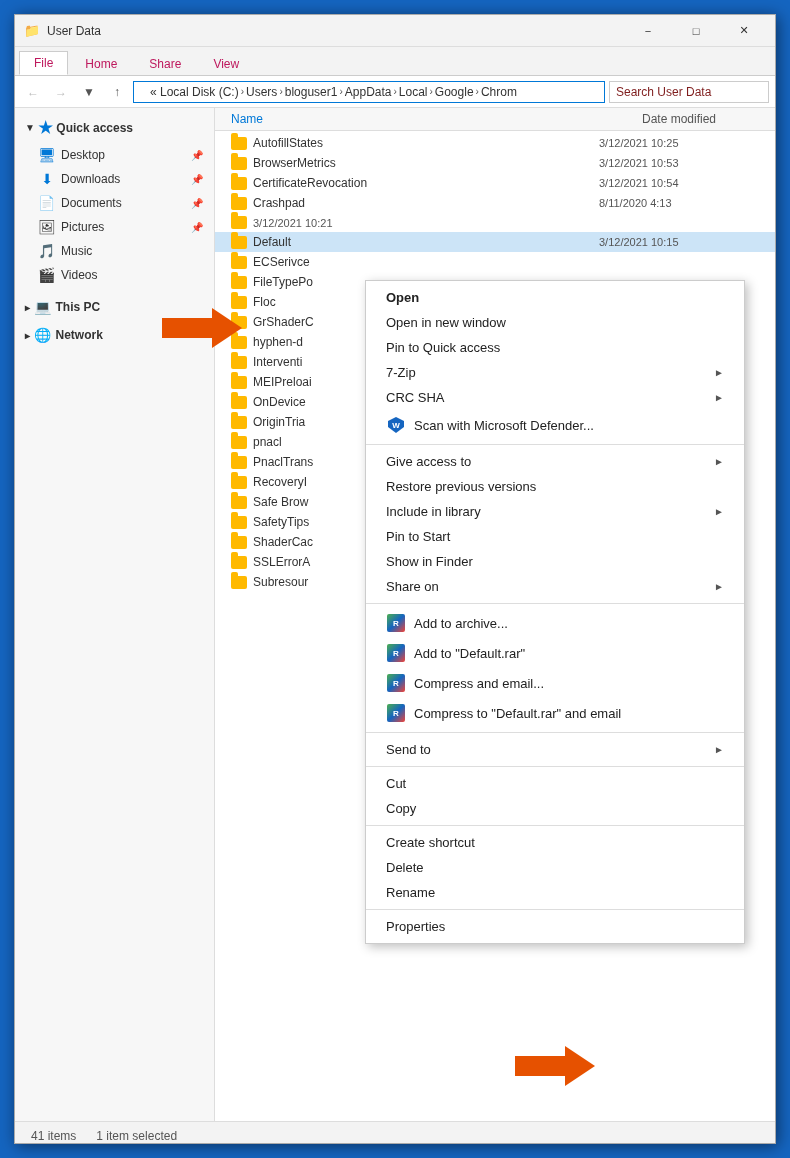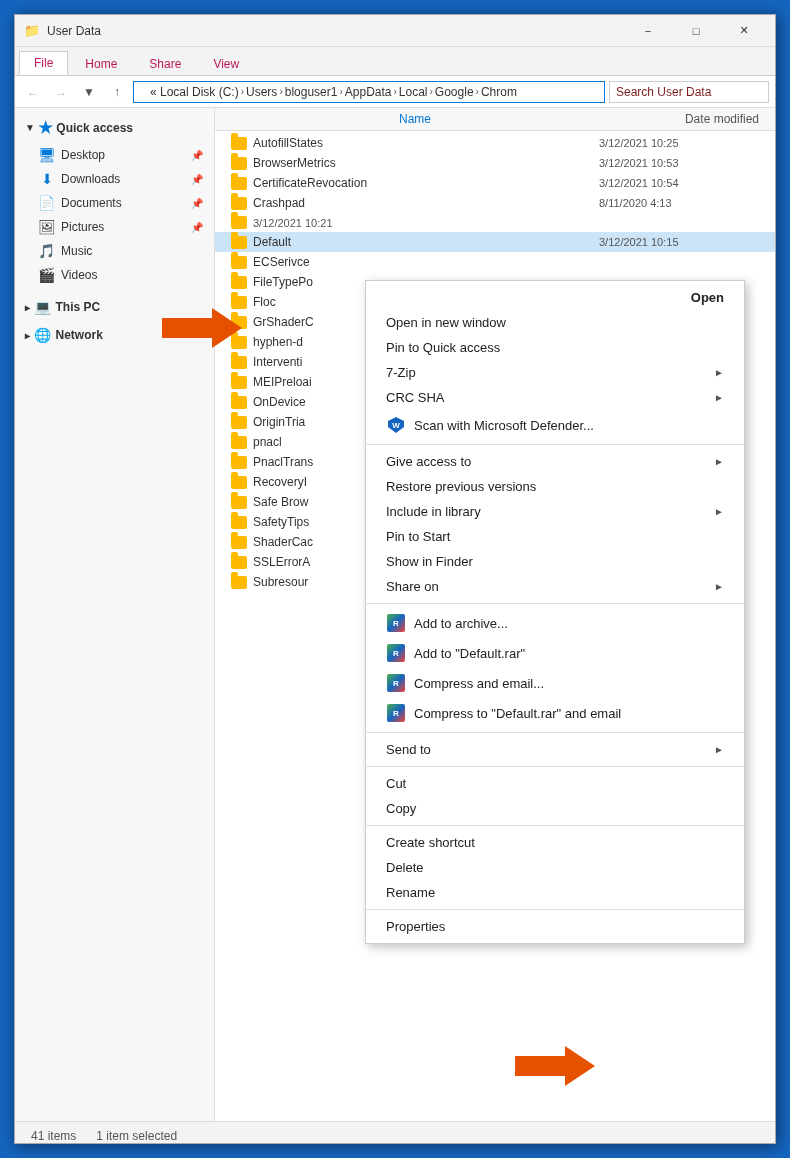--- a/index.html
+++ b/index.html
@@ -200,22 +200,22 @@
       overflow: hidden;
     }
     .file-header {
       display: flex;
       background: #f7f7f7;
       border-bottom: 1px solid #ddd;
       padding: 4px 16px;
       font-size: 12px;
       color: #555;
     }
-    .col-name { flex: 1; text-align: center; }
-    .col-date { width: 160px; text-align: right; }
+    .col-name { flex: 1; }
+    .col-date { width: 160px; text-align: center; }
 
     .file-list {
       flex: 1;
       overflow-y: auto;
       padding: 2px 0;
     }
     .file-row {
       display: flex;
       align-items: center;
       padding: 3px 16px;
@@ -273,21 +273,21 @@
     .ctx-item {
       padding: 5px 20px;
       font-size: 13px;
       color: #222;
       cursor: pointer;
       display: flex;
       align-items: center;
       gap: 8px;
       position: relative;
     }
-    .ctx-item.bold { font-weight: 700; justify-content: flex-end; }
+    .ctx-item.bold { font-weight: 700; }
     .ctx-separator {
       height: 1px;
       background: #ddd;
       margin: 4px 0;
     }
     .ctx-arrow {
       margin-left: auto;
       font-size: 10px;
       color: #555;
     }

